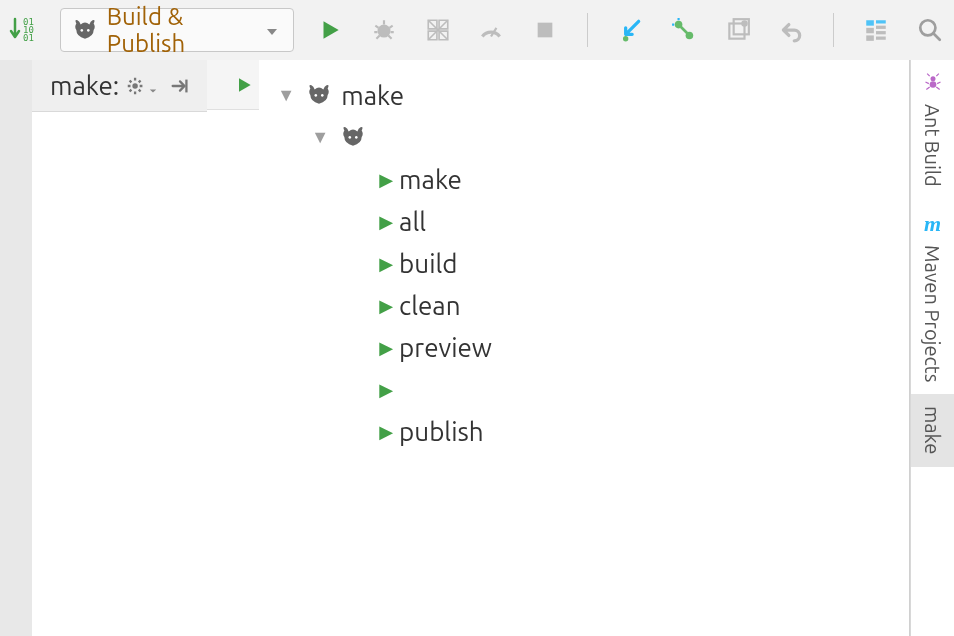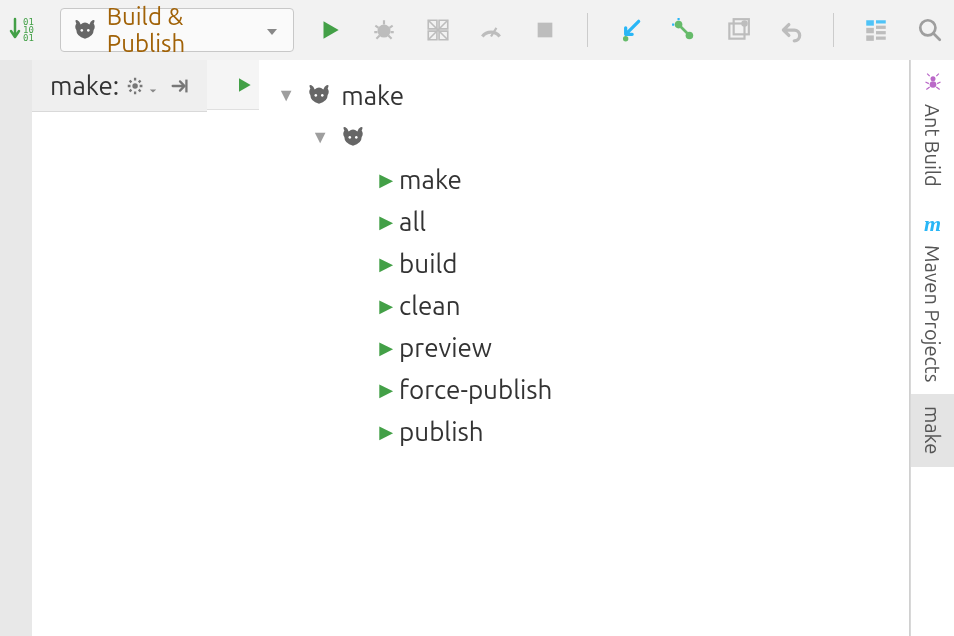--- a/index.html
+++ b/index.html
@@ -262,21 +262,20 @@
         <span class="node-label">clean</span>
       </div>
       <div class="tree-row">
         <span class="indent lvl2"></span>
         <span class="run-tri">▶</span>
         <span class="node-label">preview</span>
       </div>
       <div class="tree-row">
         <span class="indent lvl2"></span>
         <span class="run-tri">▶</span>
-        <span class="node-label">force-publish</span>
       </div>
       <div class="tree-row">
         <span class="indent lvl2"></span>
         <span class="run-tri">▶</span>
         <span class="node-label">publish</span>
       </div>
     </div>
   </div>
 
   <div class="right-tabs">

